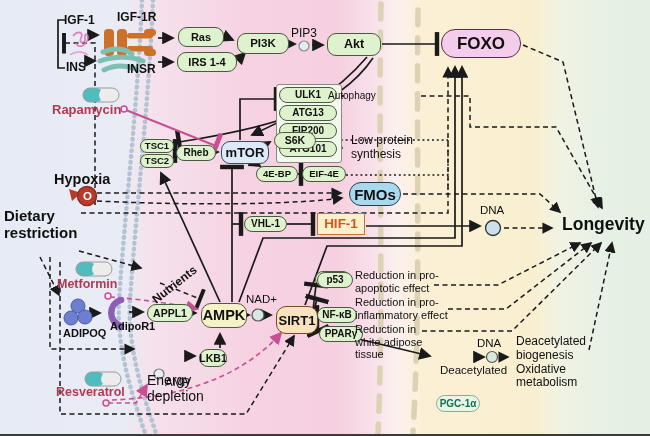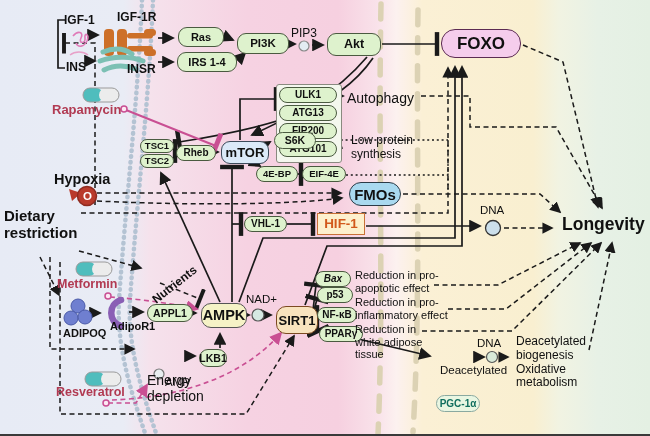--- a/index.html
+++ b/index.html
@@ -205,21 +205,21 @@
 <div class="node" style="left:327px;top:33px;width:54px;height:23px;font-size:12.5px;">Akt</div>
 <div class="node foxo" style="left:441px;top:29px;width:80px;height:29px;">FOXO</div>
 
 <div class="lbl drug" style="left:52px;top:103px;font-size:13px;">Rapamycin</div>
 
 <div class="grp" style="left:276px;top:84px;width:64px;height:77px;"></div>
 <div class="node" style="left:279px;top:87px;width:58px;height:16px;font-size:10px;">ULK1</div>
 <div class="node" style="left:279px;top:105px;width:58px;height:16px;font-size:10px;">ATG13</div>
 <div class="node" style="left:279px;top:123px;width:58px;height:16px;font-size:10px;">FIP200</div>
 <div class="node" style="left:279px;top:141px;width:58px;height:16px;font-size:10px;">ATG101</div>
-<div class="lbl" style="left:347px;top:90px;font-size:14px;">Autophagy</div>
+<div class="lbl" style="left:328px;top:90px;font-size:10px;">Autophagy</div>
 
 <div class="node" style="left:140px;top:139px;width:34px;height:14px;font-size:9.5px;">TSC1</div>
 <div class="node" style="left:140px;top:154px;width:34px;height:14px;font-size:9.5px;">TSC2</div>
 <div class="node" style="left:176px;top:145px;width:40px;height:16px;font-size:10px;">Rheb</div>
 <div class="node blue" style="left:221px;top:141px;width:48px;height:23px;font-size:13px;">mTOR</div>
 <div class="node" style="left:274px;top:132px;width:42px;height:17px;font-size:10.5px;">S6K</div>
 <div class="lbl" style="left:351px;top:134px;width:82px;font-size:12px;">Low protein synthesis</div>
 <div class="node" style="left:256px;top:166px;width:42px;height:16px;font-size:9.5px;">4E-BP</div>
 <div class="node" style="left:302px;top:166px;width:44px;height:16px;font-size:9.5px;">EIF-4E</div>
 <div class="node fmos" style="left:349px;top:182px;width:52px;height:24px;">FMOs</div>
@@ -236,21 +236,21 @@
 <div class="lbl drug" style="left:57px;top:277px;font-size:12.5px;">Metformin</div>
 <div class="lbl b rot" style="left:150px;top:296px;font-size:12px;">Nutrients</div>
 <div class="lbl b" style="left:63px;top:327px;font-size:11px;">ADIPOQ</div>
 <div class="lbl b" style="left:110px;top:320px;font-size:11px;">AdipoR1</div>
 <div class="node" style="left:147px;top:304px;width:46px;height:18px;font-size:10.5px;">APPL1</div>
 <div class="node ampk" style="left:201px;top:303px;width:46px;height:25px;">AMPK</div>
 <div class="lbl" style="left:246px;top:293px;font-size:11.5px;">NAD+</div>
 <div class="node sirt" style="left:276px;top:306px;width:42px;height:28px;">SIRT1</div>
 
 <div class="node" style="left:315px;top:271px;width:36px;height:16px;font-size:10px;font-style:italic;">Bax</div>
-<div class="node" style="left:317px;top:287px;width:36px;height:16px;font-size:10px;">p53</div>
+<div class="node" style="left:317px;top:272px;width:36px;height:16px;font-size:10px;">p53</div>
 <div class="node" style="left:317px;top:307px;width:40px;height:16px;font-size:10px;">NF-κB</div>
 <div class="node" style="left:319px;top:326px;width:44px;height:16px;font-size:10px;">PPARγ</div>
 
 <div class="lbl" style="left:355px;top:269px;width:108px;font-size:11px;">Reduction in pro-apoptotic effect</div>
 <div class="lbl" style="left:355px;top:296px;width:108px;font-size:11px;">Reduction in pro-inflammatory effect</div>
 <div class="lbl" style="left:355px;top:323px;width:85px;font-size:11px;">Reduction in white adipose tissue</div>
 
 <div class="lbl" style="left:147px;top:344px;width:62px;font-size:14px;margin-top:28px;">Energy depletion</div>
 <div class="node" style="left:199px;top:349px;width:28px;height:18px;font-size:10.5px;">LKB1</div>
 <div class="lbl" style="left:165px;top:376px;font-size:11.5px;">AMP</div>

